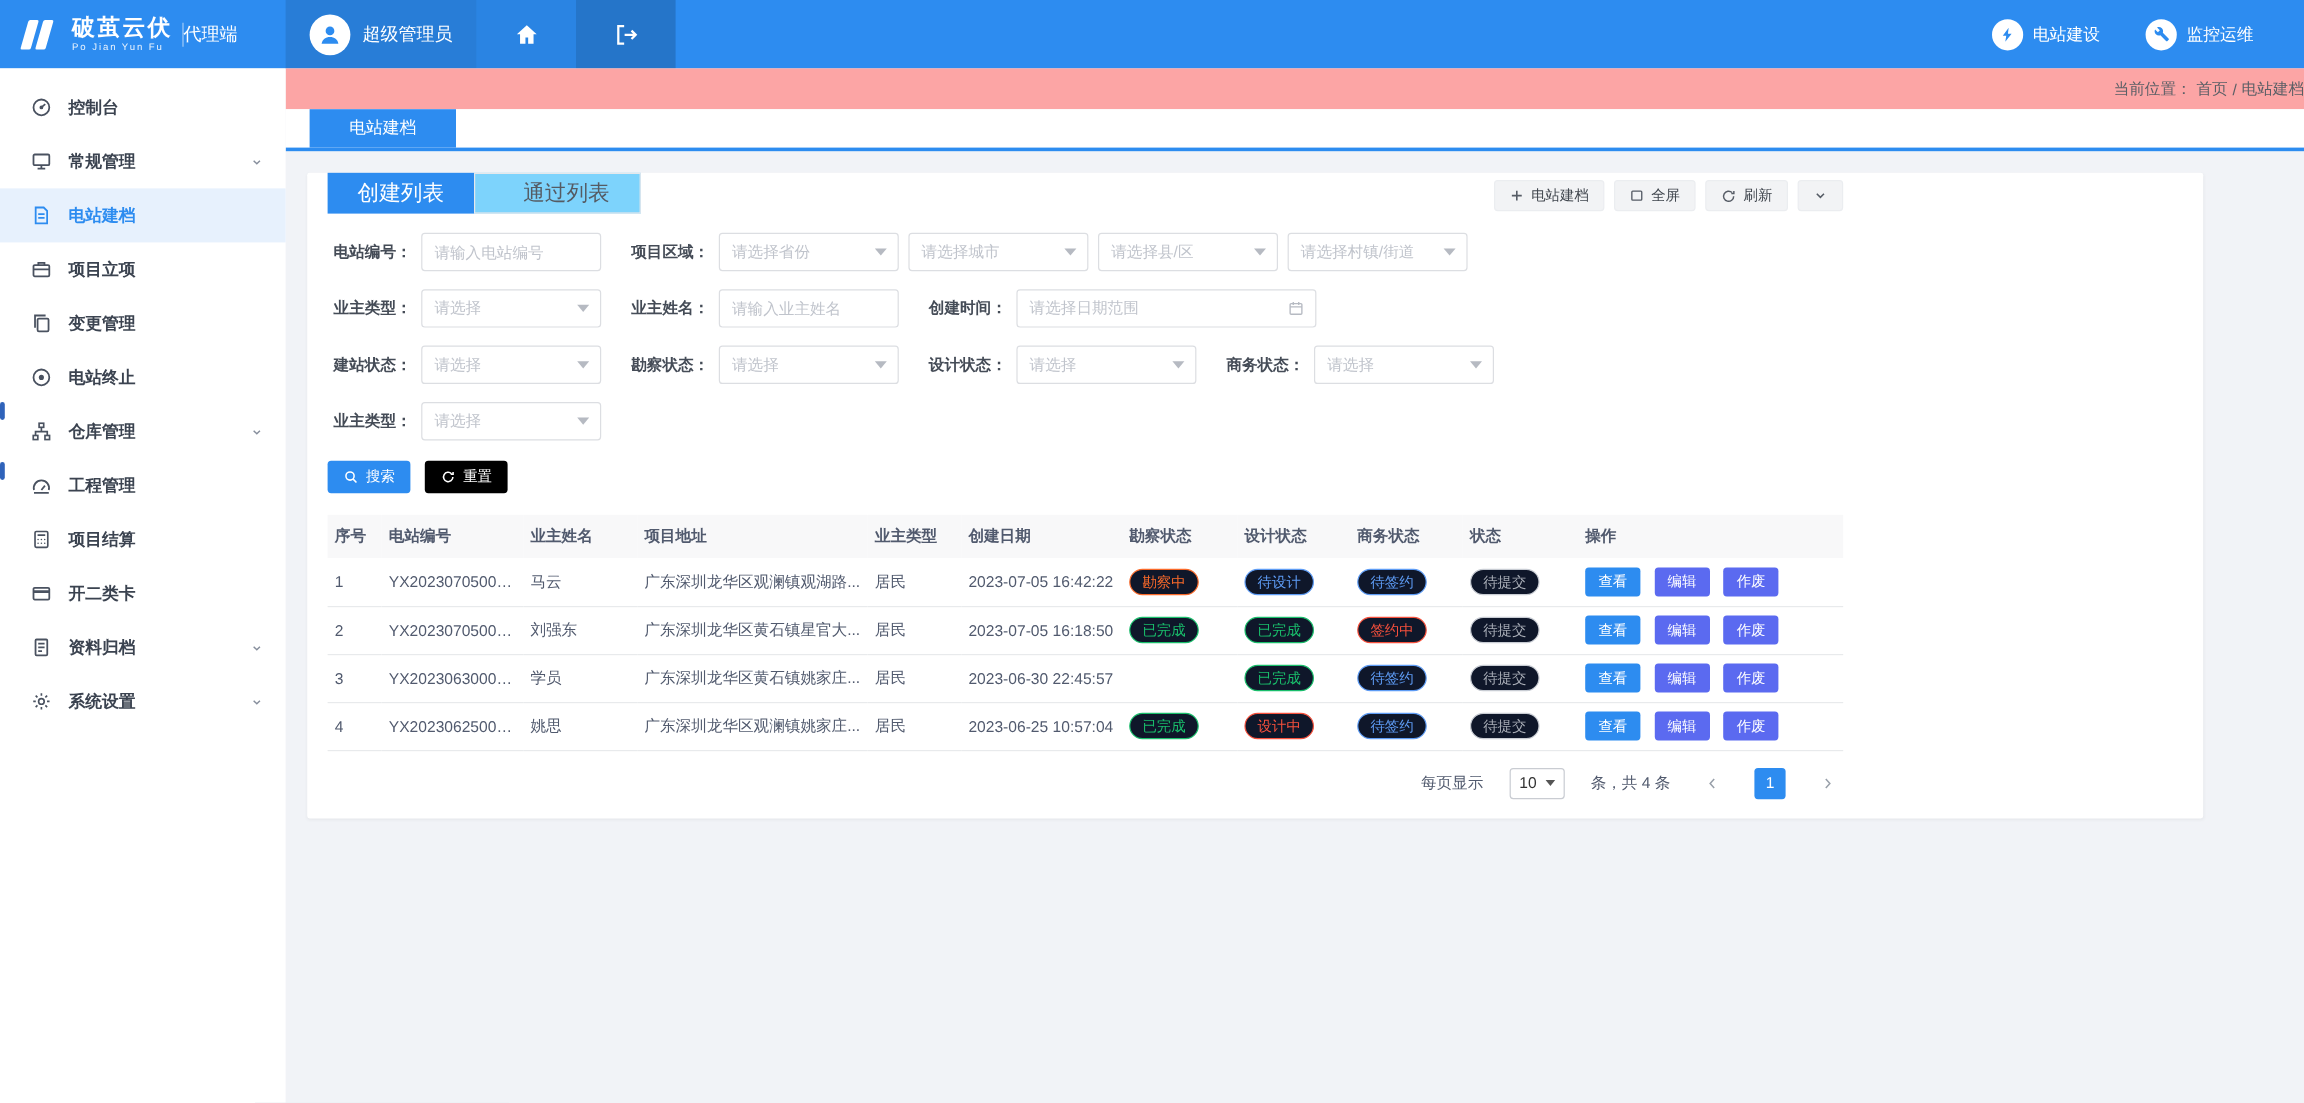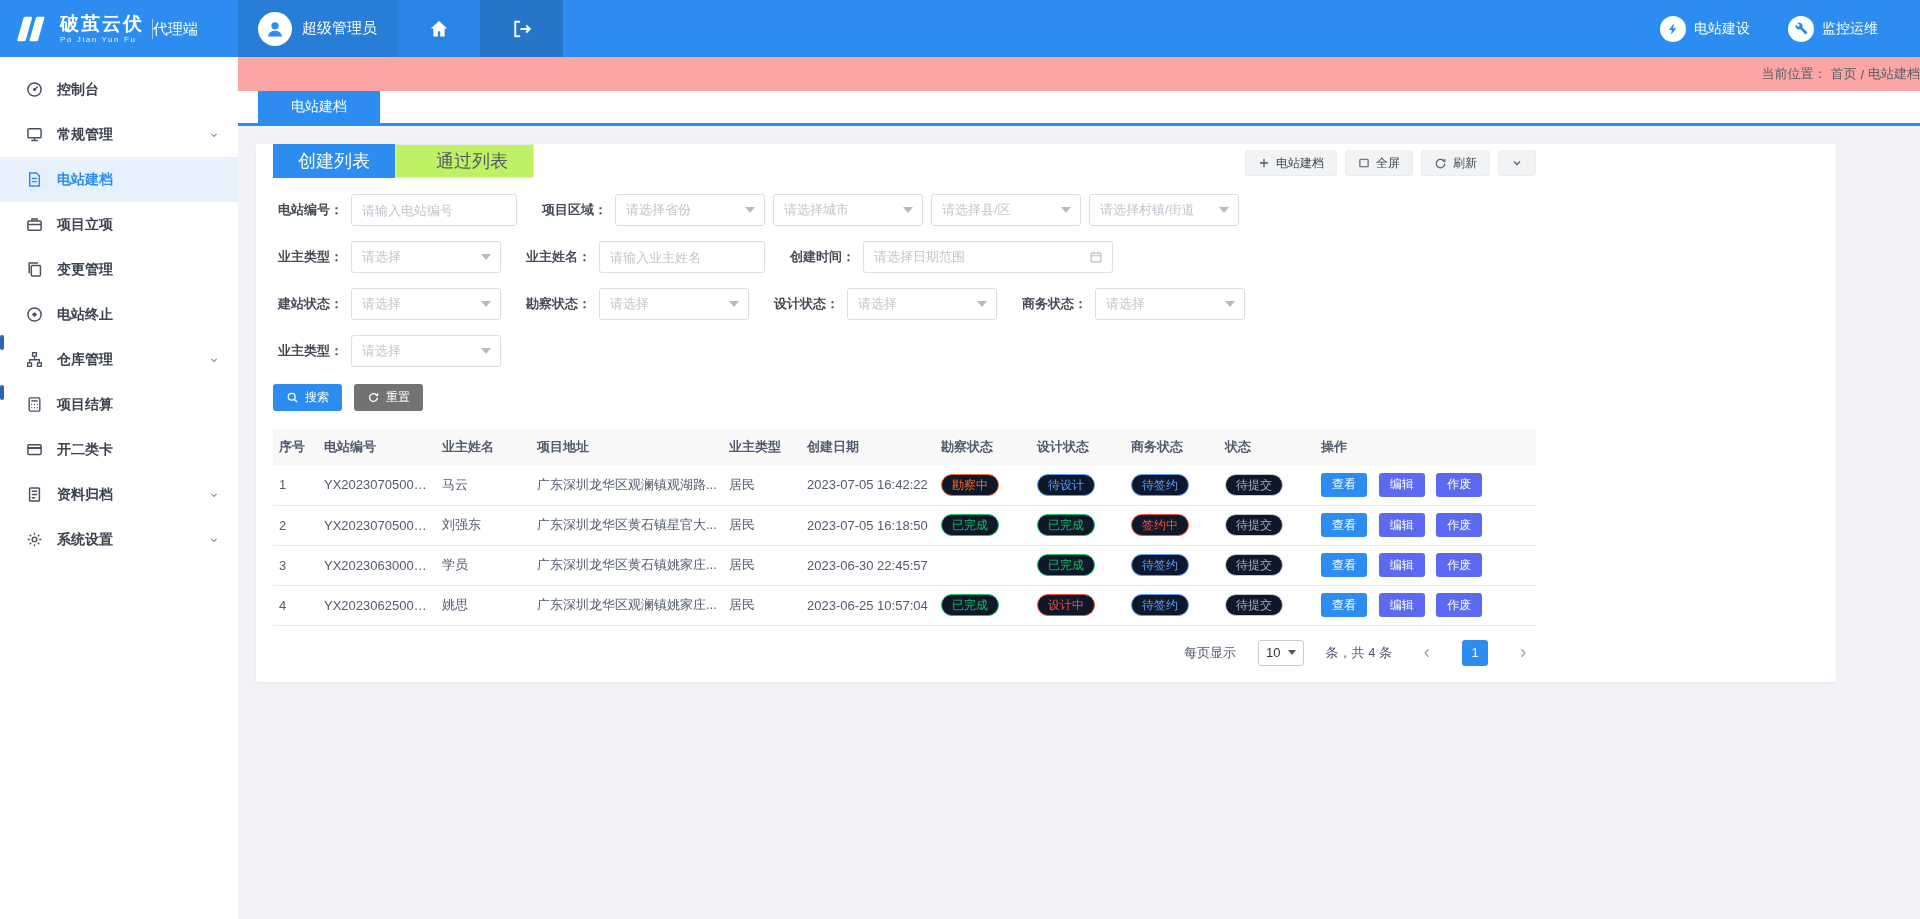--- a/index.html
+++ b/index.html
@@ -40,42 +40,42 @@
   .ptab { background:#2d8cf0; color:#fff; font-size:14px; padding:0 33px; display:flex; align-items:center; cursor:pointer; }
 
   .content { flex:1; padding:18px 84px 18px 18px; overflow:hidden; }
   .card { background:#fff; border-radius:2px; padding:0 300px 16px 0; box-shadow:0 1px 3px rgba(0,0,0,.05); }
 
   
   .card-head { display:flex; align-items:flex-start; }
   .tabs { display:flex; margin-left:17px; }
   .tab { height:34px; display:flex; align-items:center; padding:0 25px; font-size:18px; cursor:pointer; }
   .tab.active { background:#2d8cf0; color:#fff; }
-  .tab.inactive { background:#bef264; color:#555b63; border:1px solid #e6e8eb;padding-left:40px; }
+  .tab.inactive { background:#7dd3fc; color:#555b63; border:1px solid #e6e8eb;padding-left:40px; }
   .head-actions { margin-left:auto; display:flex; align-items:center; gap:8px; margin-top:6px; }
   .hbtn { height:26px; background:#f2f3f5; border:1px solid #ebedf0; border-radius:3px; display:flex; align-items:center; gap:6px; padding:0 12px; font-size:12px; color:#40464e; cursor:pointer; }
   .hbtn svg { color:#565c66; }
 
   
   .filters { padding:16px 0 0 17px; }
   .f-row { display:flex; margin-bottom:15px; }
   .f-group { display:flex; align-items:center; margin-right:20px; }
   .f-label { width:70px; text-align:right; margin-right:8px; font-size:13px; font-weight:bold; color:#454c57; white-space:nowrap; flex-shrink:0; }
-  .f-input { width:166px; height:32px; border:1px solid #dcdee2; border-radius:3px; padding:0 10px; font-size:13px; color:#495060; outline:none; background:#fff; }
+  .f-input { width:150px; height:32px; border:1px solid #dcdee2; border-radius:3px; padding:0 10px; font-size:13px; color:#495060; outline:none; background:#fff; }
   .f-input::placeholder { color:#c0c4cc; }
   .f-select { width:150px; height:32px; border:1px solid #dcdee2; border-radius:3px; display:flex; align-items:center; justify-content:space-between; padding:0 9px 0 10px; font-size:13px; color:#c0c4cc; background:#fff; cursor:pointer; }
   .f-date { width:250px; }
   .caret { width:0; height:0; border-left:5px solid transparent; border-right:5px solid transparent; border-top:6px solid #b6bac2; }
   .sel-group { display:flex; gap:8px; }
   .cal { color:#b6bac2; display:flex; }
 
   .btn-row { display:flex; gap:12px; padding-left:17px; margin-top:17px; }
   .btn { height:27px; border:none; border-radius:3px; color:#fff; font-size:12px; display:flex; align-items:center; gap:6px; padding:0 13px; cursor:pointer; }
   .btn-search { background:#2d8cf0; }
-  .btn-reset { background:#737373; }
+  .btn-reset { background:#000000; }
 
   
   .table-wrap { margin:18px 0 0 17px; }
   table { width:100%; border-collapse:collapse; table-layout:fixed; font-size:13px; color:#515a6e; }
   thead th { background:#f8f8f9; height:36px; text-align:left; padding:0 6px; font-weight:bold; color:#515a6e; white-space:nowrap; }
   tbody td { height:40px; border-bottom:1px solid #e8eaec; padding:0 6px; white-space:nowrap; overflow:hidden; text-overflow:ellipsis; }
   .badge { display:inline-block; min-width:58px; text-align:center; font-size:12px; line-height:20px; border-radius:12px; border:1px solid; padding:0 8px; background:#0f172a; }
   .badge[data-variant="orange"] { color:#fa6a2a; border-color:#fa6a2a; }
   .badge[data-variant="blue"]   { color:#5e9cf5; border-color:#5e9cf5; }
   .badge[data-variant="green"]  { color:#19be6b; border-color:#19be6b; }
@@ -212,20 +212,28 @@
             <rect x="1.6" y="11.2" width="3.6" height="3.2"></rect>
             <rect x="10.8" y="11.2" width="3.6" height="3.2"></rect>
             <path d="M8 4.8v3.4M3.4 11.2V8.2h9.2v3"></path>
           </svg>
         <span>仓库管理</span>
         <span class="chev">
             <svg width="12" height="12" viewBox="0 0 16 16" fill="none" stroke="currentColor" stroke-width="1.6">
               <path d="M4.5 6.5L8 10l3.5-3.5"></path>
             </svg>
           </span>
+      </div>
+      <div class="side-item">
+        <svg class="sicon" viewBox="0 0 16 16" fill="none" stroke="currentColor" stroke-width="1.4">
+            <path d="M2.2 11.6a6 6 0 1 1 11.6 0"></path>
+            <path d="M8 11.6l2.8-3.4"></path>
+            <path d="M2.2 13.8h11.6"></path>
+          </svg>
+        <span>工程管理</span>
       </div>
       <div class="side-item">
         <svg class="sicon" viewBox="0 0 16 16" fill="none" stroke="currentColor" stroke-width="1.3">
             <rect x="3" y="1.8" width="10" height="12.4" rx="1"></rect>
             <path d="M5 4.6h6"></path>
             <circle cx="5.4" cy="8" r="0.6" fill="currentColor" stroke="none"></circle>
             <circle cx="8" cy="8" r="0.6" fill="currentColor" stroke="none"></circle>
             <circle cx="10.6" cy="8" r="0.6" fill="currentColor" stroke="none"></circle>
             <circle cx="5.4" cy="11" r="0.6" fill="currentColor" stroke="none"></circle>
             <circle cx="8" cy="11" r="0.6" fill="currentColor" stroke="none"></circle>

